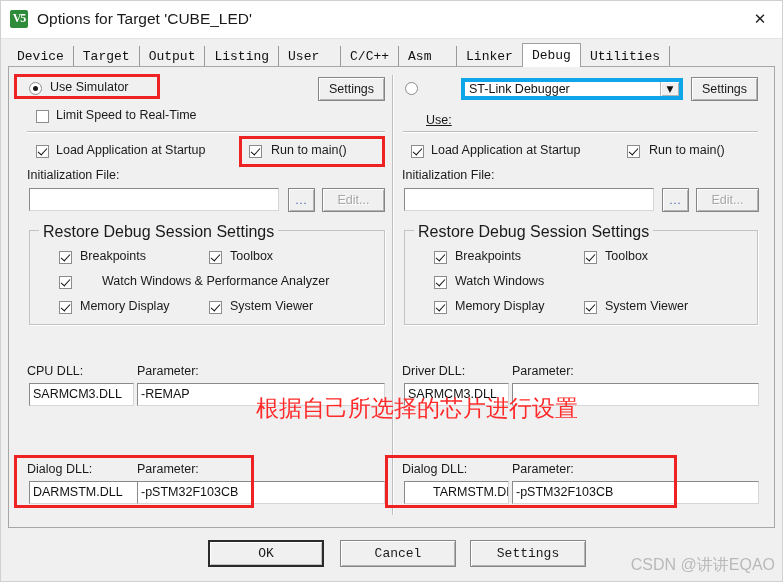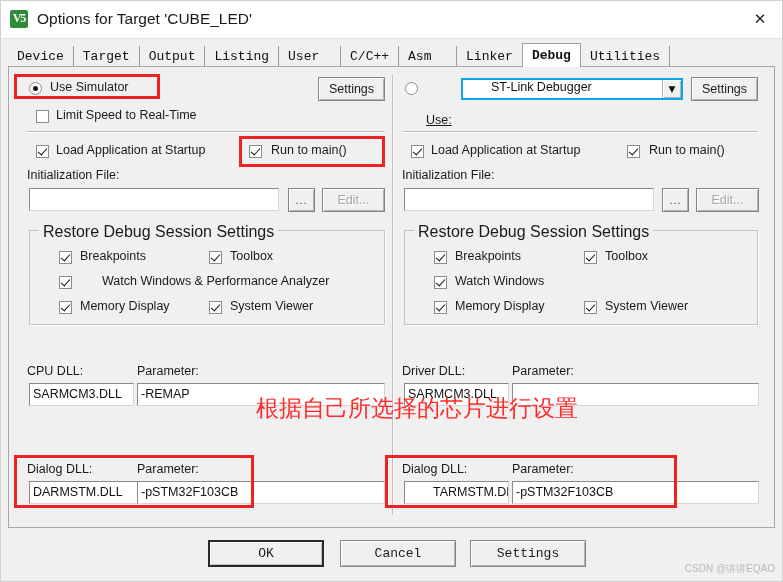--- a/index.html
+++ b/index.html
@@ -77,21 +77,20 @@
   .tab.selected {
     background: #ffffff;
     height: 24px;
     line-height: 23px;
     border-top: 1px solid #a0a0a0;
     border-left: 1px solid #a0a0a0;
     border-right: 1px solid #a0a0a0;
     position: relative;
     z-index: 3;
     margin-left: -1px;
-    font-weight: bold;
   }
 
   
   .content {
     position: absolute; left: 8px; top: 66px;
     width: 767px; height: 462px;
     background: #f0f0f0;
     border: 1px solid #a7a7a7;
     box-sizing: border-box;
   }
@@ -182,23 +181,23 @@
   .btn.mono { font-family: "Liberation Mono", monospace; font-size: 13px; }
   .btn.default {
     border: 2px solid #2a2a2a;
     box-shadow: inset 1px 1px 0 #ffffff, inset -1px -1px 0 #c0c0c0;
   }
 
   
   .combo {
     position: absolute;
     background: #ffffff;
-    border: 2px solid #0ea5e9;
-    box-sizing: border-box;
-    display: flex; align-items: flex-start; padding-left: 24px;
+    border: 4px solid #0ea5e9;
+    box-sizing: border-box;
+    display: flex; align-items: flex-end;
   }
   .combo .val {
     flex: 1;
     font-size: 12.5px;
     color: #111;
     padding-left: 4px;
     font-family: "Liberation Sans", sans-serif;
     white-space: nowrap;
     overflow: hidden;
   }
@@ -252,21 +251,21 @@
 
   
   .bottombar {
     position: absolute;
     left: 8px; top: 531px;
     width: 767px; height: 43px;
   }
   .watermark {
     position: absolute;
     right: 8px; bottom: 6px;
-    font-size: 10px;
+    font-size: 16px;
     color: #b9b9b9;
     font-family: "Liberation Sans", sans-serif;
     white-space: nowrap;
     z-index: 12;
   }
   .outer-frame {
     position: absolute; left: 0; top: 0;
     width: 783px; height: 582px;
     border: 1px solid #d0d0d0;
     box-sizing: border-box;

